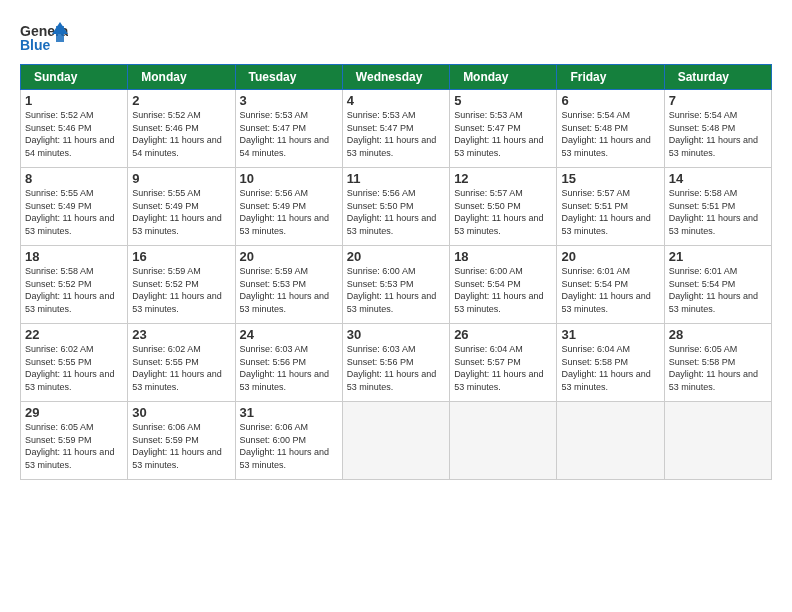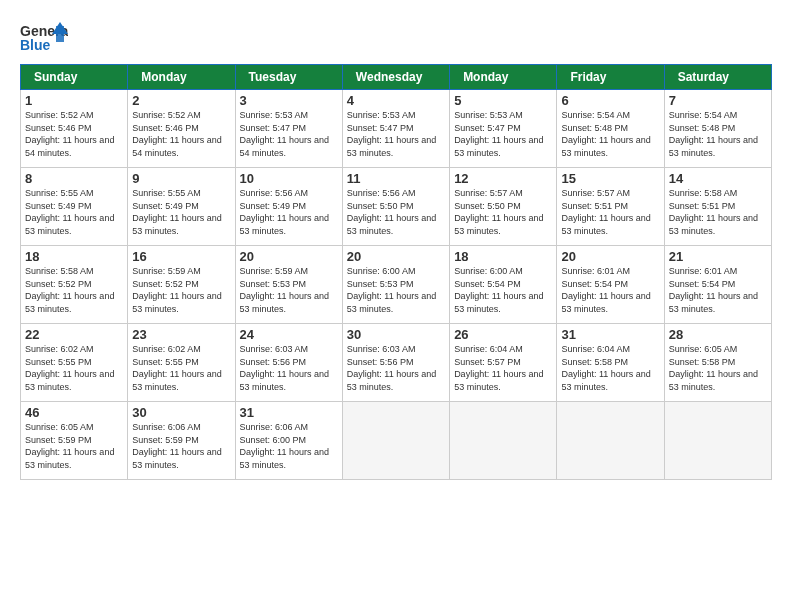--- a/index.html
+++ b/index.html
@@ -227,21 +227,21 @@
             <span class="day-num">31</span>
             <div class="day-info">Sunrise: 6:04 AM<br>Sunset: 5:58 PM<br>Daylight: 11 hours and 53 minutes.</div>
           </td>
           <td>
             <span class="day-num">28</span>
             <div class="day-info">Sunrise: 6:05 AM<br>Sunset: 5:58 PM<br>Daylight: 11 hours and 53 minutes.</div>
           </td>
         </tr>
         <tr>
           <td>
-            <span class="day-num">46</span>
+            <span class="day-num">29</span>
             <div class="day-info">Sunrise: 6:05 AM<br>Sunset: 5:59 PM<br>Daylight: 11 hours and 53 minutes.</div>
           </td>
           <td>
             <span class="day-num">30</span>
             <div class="day-info">Sunrise: 6:06 AM<br>Sunset: 5:59 PM<br>Daylight: 11 hours and 53 minutes.</div>
           </td>
           <td>
             <span class="day-num">31</span>
             <div class="day-info">Sunrise: 6:06 AM<br>Sunset: 6:00 PM<br>Daylight: 11 hours and 53 minutes.</div>
           </td>

